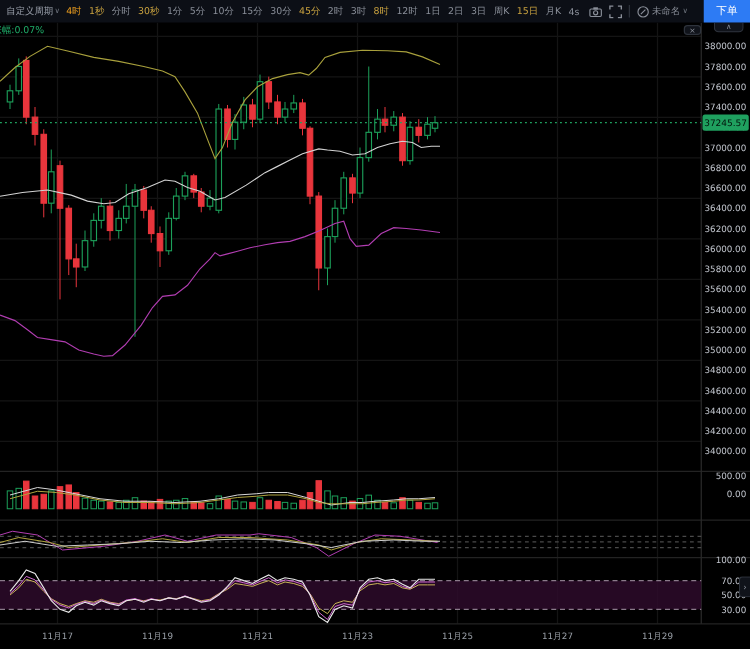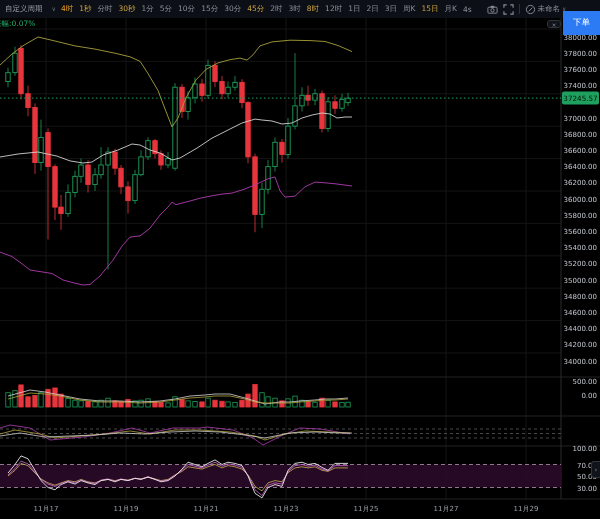--- a/index.html
+++ b/index.html
@@ -1,29 +1,29 @@
 <!DOCTYPE html>
 <html><head>
 <meta charset="utf-8">
 <style>
   html,body{margin:0;padding:0;background:#000;width:600px;height:519px;overflow:hidden;
     font-family:"DejaVu Sans",sans-serif;position:relative}
   .toolbar{position:absolute;top:0;left:0;width:600px;height:18px;background:#0c0f16;
     display:flex;align-items:center;gap:4px;padding-left:5px;box-sizing:border-box;
     font-size:7.5px;color:#8a8f99;white-space:nowrap;z-index:5}
-  .tb-dropdown{display:flex;align-items:center;gap:9px;cursor:pointer;color:#9aa0ab}
+  .tb-dropdown{display:flex;align-items:center;gap:1px;cursor:pointer;color:#9aa0ab}
   .caret{font-size:6px;color:#6d737d;transform:translateY(-1px)}
   .period{cursor:pointer;padding:0 1px}
   .period.fav{color:#c9a23f}
   .period.active{color:#f0a01e;font-weight:normal}
-  .tb-icons{display:flex;align-items:flex-start;gap:5px;margin-left:10px}
+  .tb-icons{display:flex;align-items:flex-start;gap:5px;margin-left:2px}
   .tb-icon{width:11px;height:11px;cursor:pointer;display:block}
   .tb-divider{width:1px;height:10px;background:#2c313a}
   .layout-chip{display:flex;align-items:center;gap:2px;cursor:pointer}
-  .order-btn{position:absolute;right:0;top:11px;height:24px;width:37px;background:#2d7bf4;
+  .order-btn{position:absolute;right:0;top:0;height:18px;width:37px;background:#2d7bf4;
     color:#fff;font-size:8.5px;display:flex;align-items:center;justify-content:center;cursor:pointer}
   #chart-area{position:absolute;top:18px;left:0}
   .change-label{position:absolute;top:19px;left:-6px;font-size:7.5px;color:#1fae6a;z-index:4}
   .mini-btn{position:absolute;font-size:6px;color:#8a8f99;background:#10131a;
     border:1px solid #2e333c;display:flex;align-items:center;justify-content:center;
     box-sizing:border-box;cursor:pointer;z-index:4}
   .close-chip{left:547px;top:20px;width:14px;height:8px;border-radius:3px}
   .caret-tab{left:571px;top:18px;width:24px;height:8px;border-radius:0 0 4px 4px;border-top:none}
   .expand-arrow{right:0;top:461px;width:9px;height:17px;border-radius:3px 0 0 3px;border-right:none;font-size:7px}
 </style>

